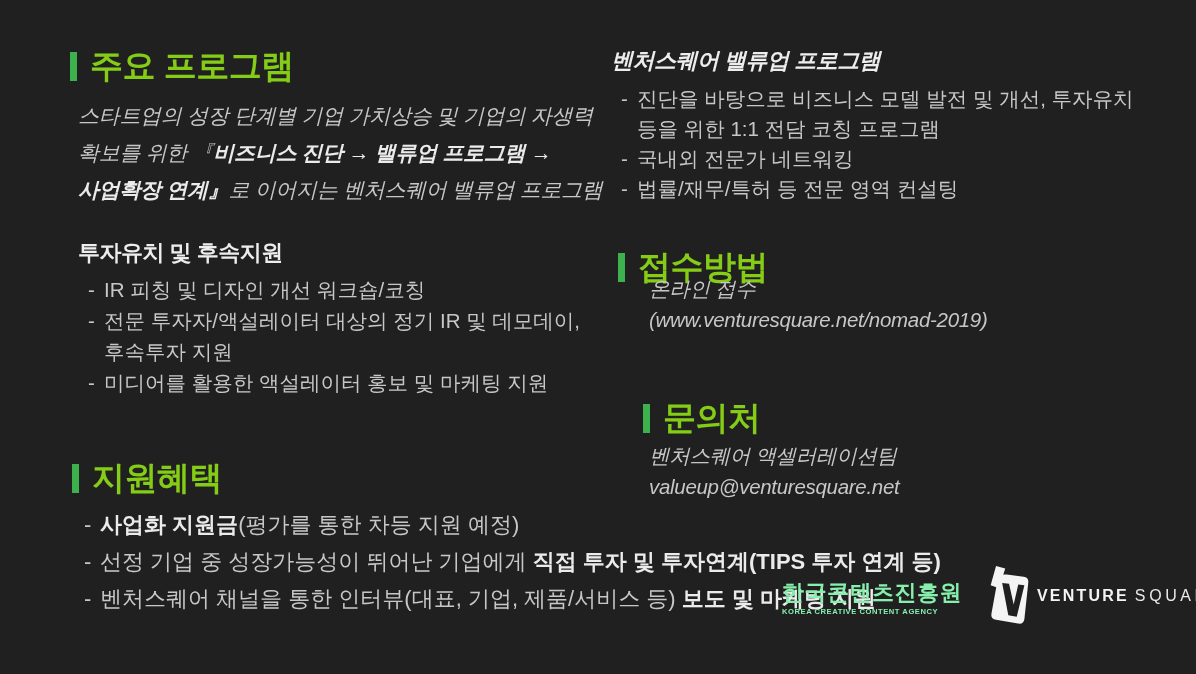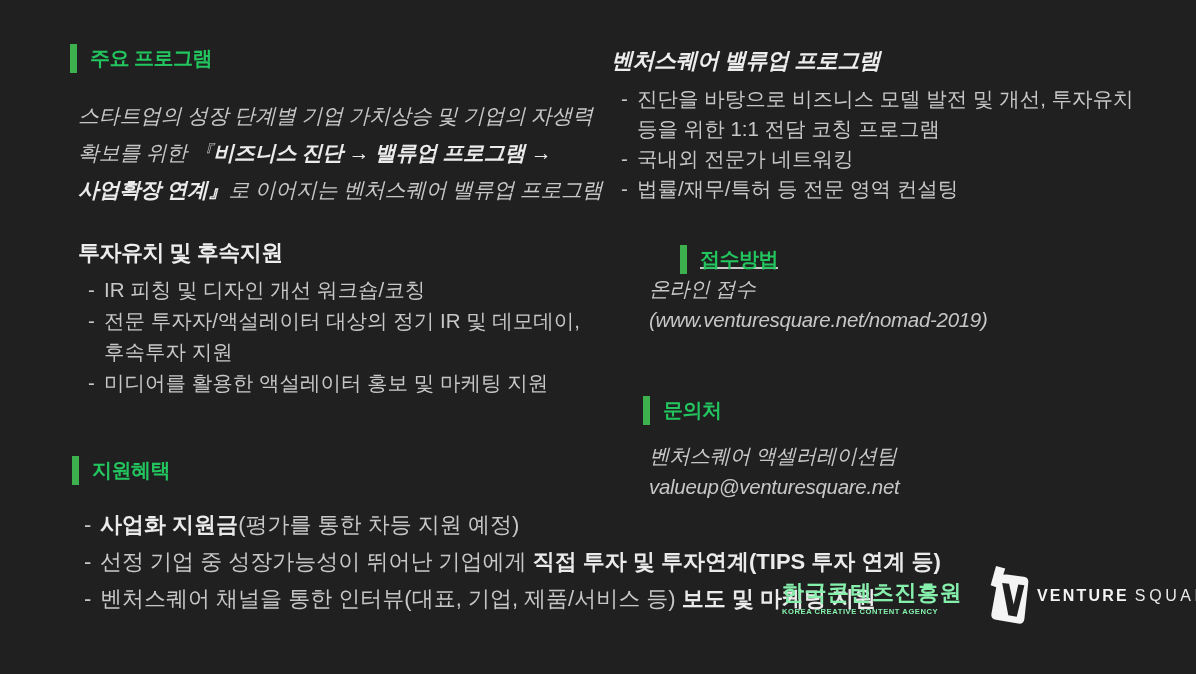--- a/index.html
+++ b/index.html
@@ -7,21 +7,21 @@
     position:relative;
     width:1196px;height:674px;
     background:var(--bg,#202021);
     overflow:hidden;
     font-family:"Liberation Sans","DejaVu Sans",sans-serif;
     color:#c7c7c8;
   }
   
   .h1{position:absolute;display:flex;align-items:center;}
   .h1 .bar{width:7px;height:29px;background:var(--accent,#3cb14d);margin-right:13px;flex:0 0 auto;}
-  .h1 .txt{font-size:20px;font-weight:bold;color:#22c55e;letter-spacing:-0.5px;white-space:nowrap;}
+  .h1 .txt{font-size:33px;font-weight:bold;color:#84cc16;letter-spacing:-0.5px;white-space:nowrap;}
   
   .h2{position:absolute;font-size:22px;font-weight:bold;color:#ededed;letter-spacing:-0.5px;white-space:nowrap;}
   
   .body{position:absolute;font-size:21px;color:#c7c7c8;letter-spacing:-0.3px;}
   .body .ln{white-space:nowrap;font-style:italic;}
   b,.b{font-weight:bold;color:#ebebeb;}
   
   .bullets{position:absolute;}
   .bullet{display:flex;align-items:flex-start;}
   .bullet .dash{flex:0 0 auto;width:16px;color:#c7c7c8;}
@@ -109,21 +109,21 @@
     <div class="bullet">
       <span class="dash">-</span>
       <span class="ct"><span class="ln">국내외 전문가 네트워킹</span></span>
     </div>
     <div class="bullet">
       <span class="dash">-</span>
       <span class="ct"><span class="ln">법률/재무/특허 등 전문 영역 컨설팅</span></span>
     </div>
   </div>
 
-  <div class="h1" style="left:680px;top:245px;text-decoration:underline;">
+  <div class="h1" style="left:618px;top:245px;">
     <span class="bar"></span>
     <span class="txt">접수방법</span>
   </div>
   <div class="body" style="left:649px;top:273px;line-height:31px;font-size:20.5px;">
     <div class="ln">온라인 접수</div>
     <div class="ln">(www.venturesquare.net/nomad-2019)</div>
   </div>
 
   <div class="h1" style="left:643px;top:396px;">
     <span class="bar"></span>

